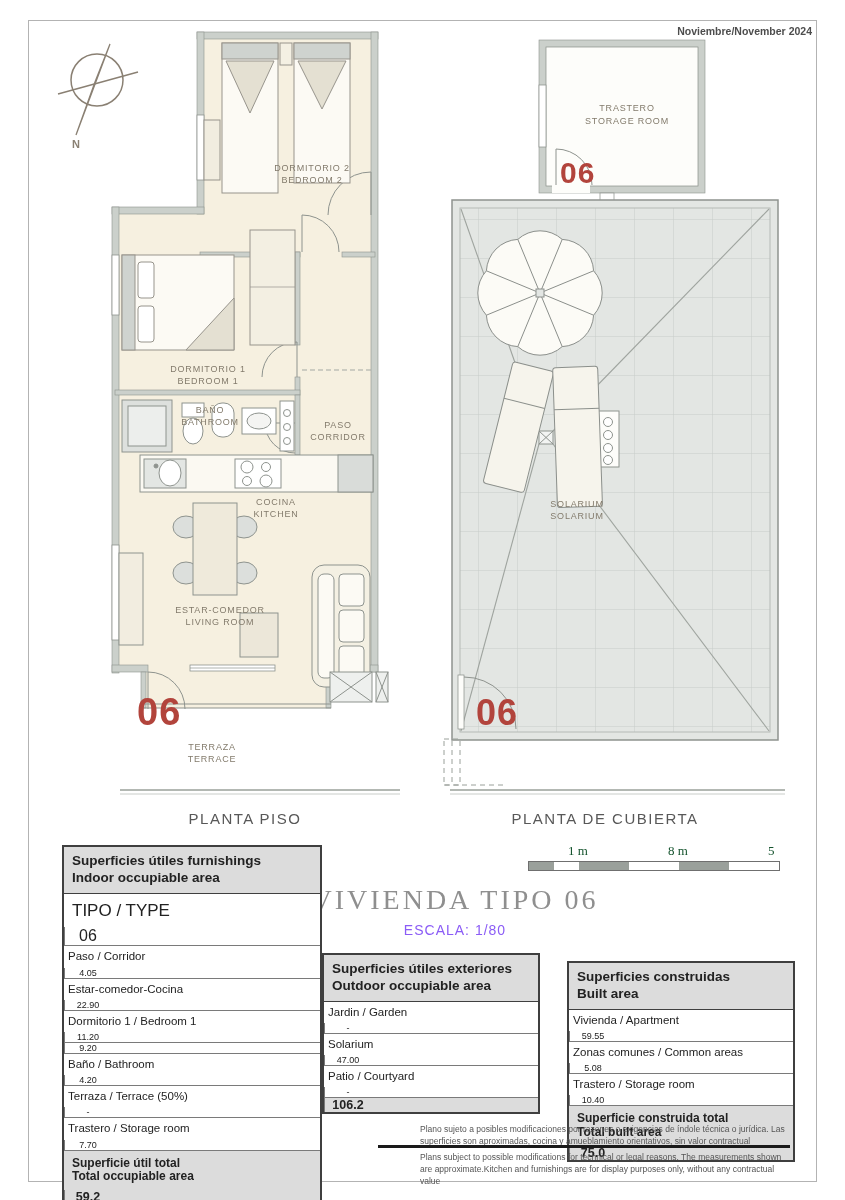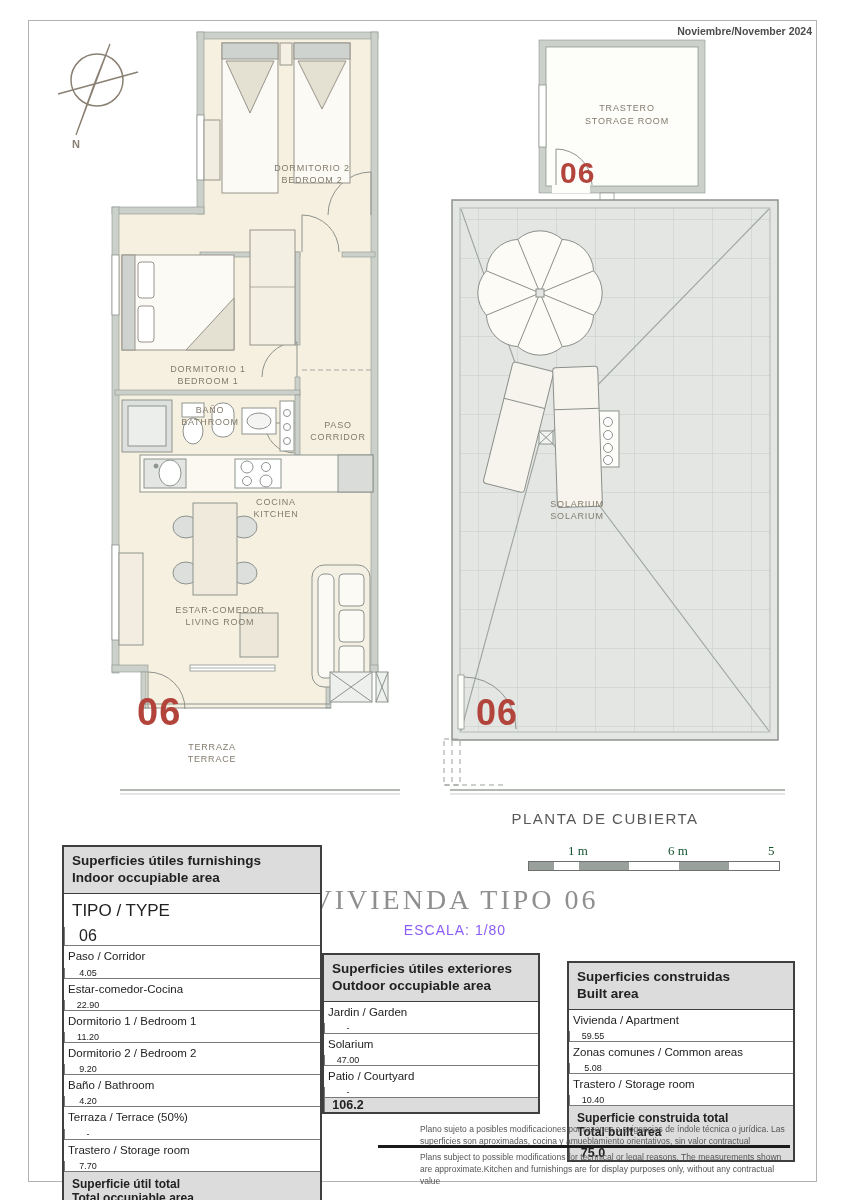--- a/index.html
+++ b/index.html
@@ -276,26 +276,27 @@
       <line x1="4" y1="760" x2="64" y2="760"></line>
       <rect x="4" y="714" width="16" height="46"></rect>
     </g>
 
     <g>
       <line x1="10" y1="765" x2="345" y2="765" stroke="#9aa09a" stroke-width="1.5"></line>
       <line x1="10" y1="769" x2="345" y2="769" stroke="#c9cdc9" stroke-width="1"></line>
     </g>
   </svg>
 
+  <div class="plan-title" style="left:120px;width:250px;">PLANTA PISO</div>
   <div class="plan-title" style="left:460px;width:290px;">PLANTA DE CUBIERTA</div>
 
   <div class="scalebar">
     <div class="labels">
       <span style="left:50px">1 m</span>
-      <span style="left:150px">6 m</span>
+      <span style="left:150px">8 m</span>
       <span style="left:245px">5 m</span>
     </div>
     <div class="bar">
       <div class="seg" style="width:25px;background:#9aa09b"></div>
       <div class="seg" style="width:25px;background:#fff"></div>
       <div class="seg" style="width:50px;background:#9aa09b"></div>
       <div class="seg" style="width:50px;background:#fff"></div>
       <div class="seg" style="width:50px;background:#9aa09b"></div>
       <div class="seg" style="width:50px;background:#fff"></div>
     </div>
@@ -321,21 +322,20 @@
       </div>
     <div class="tbl-row">
         <div class="lbl">Estar-comedor-Cocina</div>
         <div class="val">22.90</div>
       </div>
     <div class="tbl-row">
         <div class="lbl">Dormitorio 1 / Bedroom 1</div>
         <div class="val">11.20</div>
       </div>
     <div class="tbl-row">
-        <div class="lbl">Dormitorio 2 / Bedroom 2</div>
         <div class="val">9.20</div>
       </div>
     <div class="tbl-row">
         <div class="lbl">Baño / Bathroom</div>
         <div class="val">4.20</div>
       </div>
     <div class="tbl-row">
         <div class="lbl">Terraza / Terrace (50%)</div>
         <div class="val">-</div>
       </div>

